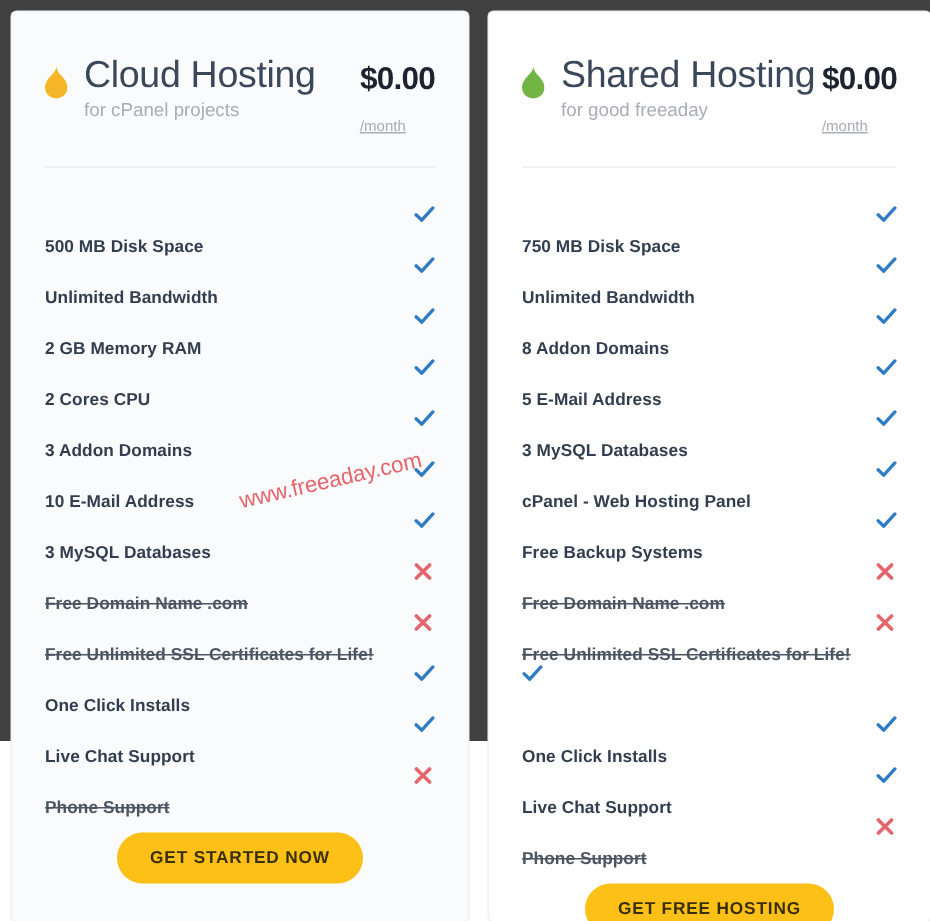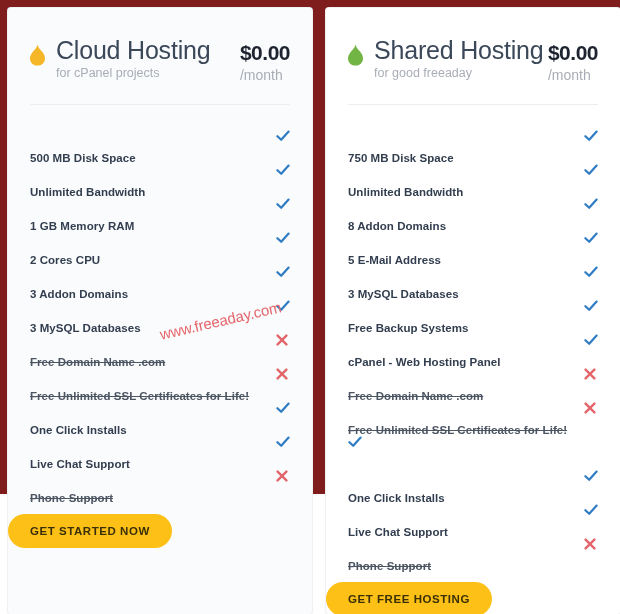--- a/index.html
+++ b/index.html
@@ -5,21 +5,21 @@
   * { margin:0; padding:0; box-sizing:border-box; }
   html, body {
     width:620px; height:614px;
     background:#ffffff;
     font-family:"Liberation Sans", sans-serif;
     overflow:hidden;
   }
   #stage {
     position:relative;
     width:620px; height:494px;
-    background:#7f1d1d;
+    background:#404040;
   }
   .card {
     position:absolute;
     top:8px;
     height:606px;
     background:#fdfdfe;
     border-radius:3px;
     box-shadow:0 0 0 1px #f0f1f3, 0 1px 3px rgba(20,30,60,0.05);
     overflow:hidden;
   }
@@ -55,23 +55,24 @@
   }
   .price-box { text-align:left; padding-top:3px; }
   .price {
     font-size:21px;
     font-weight:bold;
     color:#1d2430;
     letter-spacing:-0.5px;
     white-space:nowrap;
   }
   .price-period {
-    font-size:14px;
+    font-size:10px;
     color:#a8adb6;
-    margin-top:2px;
+    margin-top:14px;
+    text-decoration:underline;
   }
   .divider {
     height:1px;
     background:#eceef1;
     margin:21px 22px 0 22px;
   }
 
   
   .features { padding:0 22px; margin-top:14px; position:relative; }
   .feature-row {
@@ -89,21 +90,21 @@
   }
   .feature-row.disabled .feature-label {
     text-decoration:line-through;
     color:#4c5562;
     text-align:center;
   }
   .mark { width:14px; text-align:center; flex:none; }
   .mark svg { display:block; }
 
   
-  .cta-wrap { display:flex; justify-content:flex-start; margin-top:21px; }
+  .cta-wrap { display:flex; justify-content:center; margin-top:21px; }
   .cta-btn {
     background:#fcc016;
     color:#3a2f09;
     border:none;
     border-radius:30px;
     font-family:"Liberation Sans", sans-serif;
     font-size:11.5px;
     font-weight:bold;
     letter-spacing:0.55px;
     padding:11px 22px;
@@ -160,37 +161,45 @@
         </div>
         <div class="feature-row">
           <span class="feature-label">Unlimited Bandwidth</span>
           <span class="mark">
             <svg width="14" height="14" viewBox="0 0 14 14">
               <path d="M1.4 7.2 L5.2 10.8 L12.6 2.6" fill="none" stroke="#2f7cc4" stroke-width="2.2" stroke-linecap="round" stroke-linejoin="round"></path>
             </svg>
           </span>
         </div>
         <div class="feature-row">
-          <span class="feature-label">1 GB Memory RAM</span>
+          <span class="feature-label">2 GB Memory RAM</span>
           <span class="mark">
             <svg width="14" height="14" viewBox="0 0 14 14">
               <path d="M1.4 7.2 L5.2 10.8 L12.6 2.6" fill="none" stroke="#2f7cc4" stroke-width="2.2" stroke-linecap="round" stroke-linejoin="round"></path>
             </svg>
           </span>
         </div>
         <div class="feature-row">
           <span class="feature-label">2 Cores CPU</span>
           <span class="mark">
             <svg width="14" height="14" viewBox="0 0 14 14">
               <path d="M1.4 7.2 L5.2 10.8 L12.6 2.6" fill="none" stroke="#2f7cc4" stroke-width="2.2" stroke-linecap="round" stroke-linejoin="round"></path>
             </svg>
           </span>
         </div>
         <div class="feature-row">
           <span class="feature-label">3 Addon Domains</span>
+          <span class="mark">
+            <svg width="14" height="14" viewBox="0 0 14 14">
+              <path d="M1.4 7.2 L5.2 10.8 L12.6 2.6" fill="none" stroke="#2f7cc4" stroke-width="2.2" stroke-linecap="round" stroke-linejoin="round"></path>
+            </svg>
+          </span>
+        </div>
+        <div class="feature-row">
+          <span class="feature-label">10 E-Mail Address</span>
           <span class="mark">
             <svg width="14" height="14" viewBox="0 0 14 14">
               <path d="M1.4 7.2 L5.2 10.8 L12.6 2.6" fill="none" stroke="#2f7cc4" stroke-width="2.2" stroke-linecap="round" stroke-linejoin="round"></path>
             </svg>
           </span>
         </div>
         <div class="feature-row">
           <span class="feature-label">3 MySQL Databases</span>
           <span class="mark">
             <svg width="14" height="14" viewBox="0 0 14 14">
@@ -298,29 +307,29 @@
         </div>
         <div class="feature-row">
           <span class="feature-label">3 MySQL Databases</span>
           <span class="mark">
             <svg width="14" height="14" viewBox="0 0 14 14">
               <path d="M1.4 7.2 L5.2 10.8 L12.6 2.6" fill="none" stroke="#2f7cc4" stroke-width="2.2" stroke-linecap="round" stroke-linejoin="round"></path>
             </svg>
           </span>
         </div>
         <div class="feature-row">
+          <span class="feature-label">cPanel - Web Hosting Panel</span>
+          <span class="mark">
+            <svg width="14" height="14" viewBox="0 0 14 14">
+              <path d="M1.4 7.2 L5.2 10.8 L12.6 2.6" fill="none" stroke="#2f7cc4" stroke-width="2.2" stroke-linecap="round" stroke-linejoin="round"></path>
+            </svg>
+          </span>
+        </div>
+        <div class="feature-row">
           <span class="feature-label">Free Backup Systems</span>
-          <span class="mark">
-            <svg width="14" height="14" viewBox="0 0 14 14">
-              <path d="M1.4 7.2 L5.2 10.8 L12.6 2.6" fill="none" stroke="#2f7cc4" stroke-width="2.2" stroke-linecap="round" stroke-linejoin="round"></path>
-            </svg>
-          </span>
-        </div>
-        <div class="feature-row">
-          <span class="feature-label">cPanel - Web Hosting Panel</span>
           <span class="mark">
             <svg width="14" height="14" viewBox="0 0 14 14">
               <path d="M1.4 7.2 L5.2 10.8 L12.6 2.6" fill="none" stroke="#2f7cc4" stroke-width="2.2" stroke-linecap="round" stroke-linejoin="round"></path>
             </svg>
           </span>
         </div>
         <div class="feature-row disabled">
           <span class="feature-label">Free Domain Name .com</span>
           <span class="mark">
             <svg width="12" height="12" viewBox="0 0 12 12">

